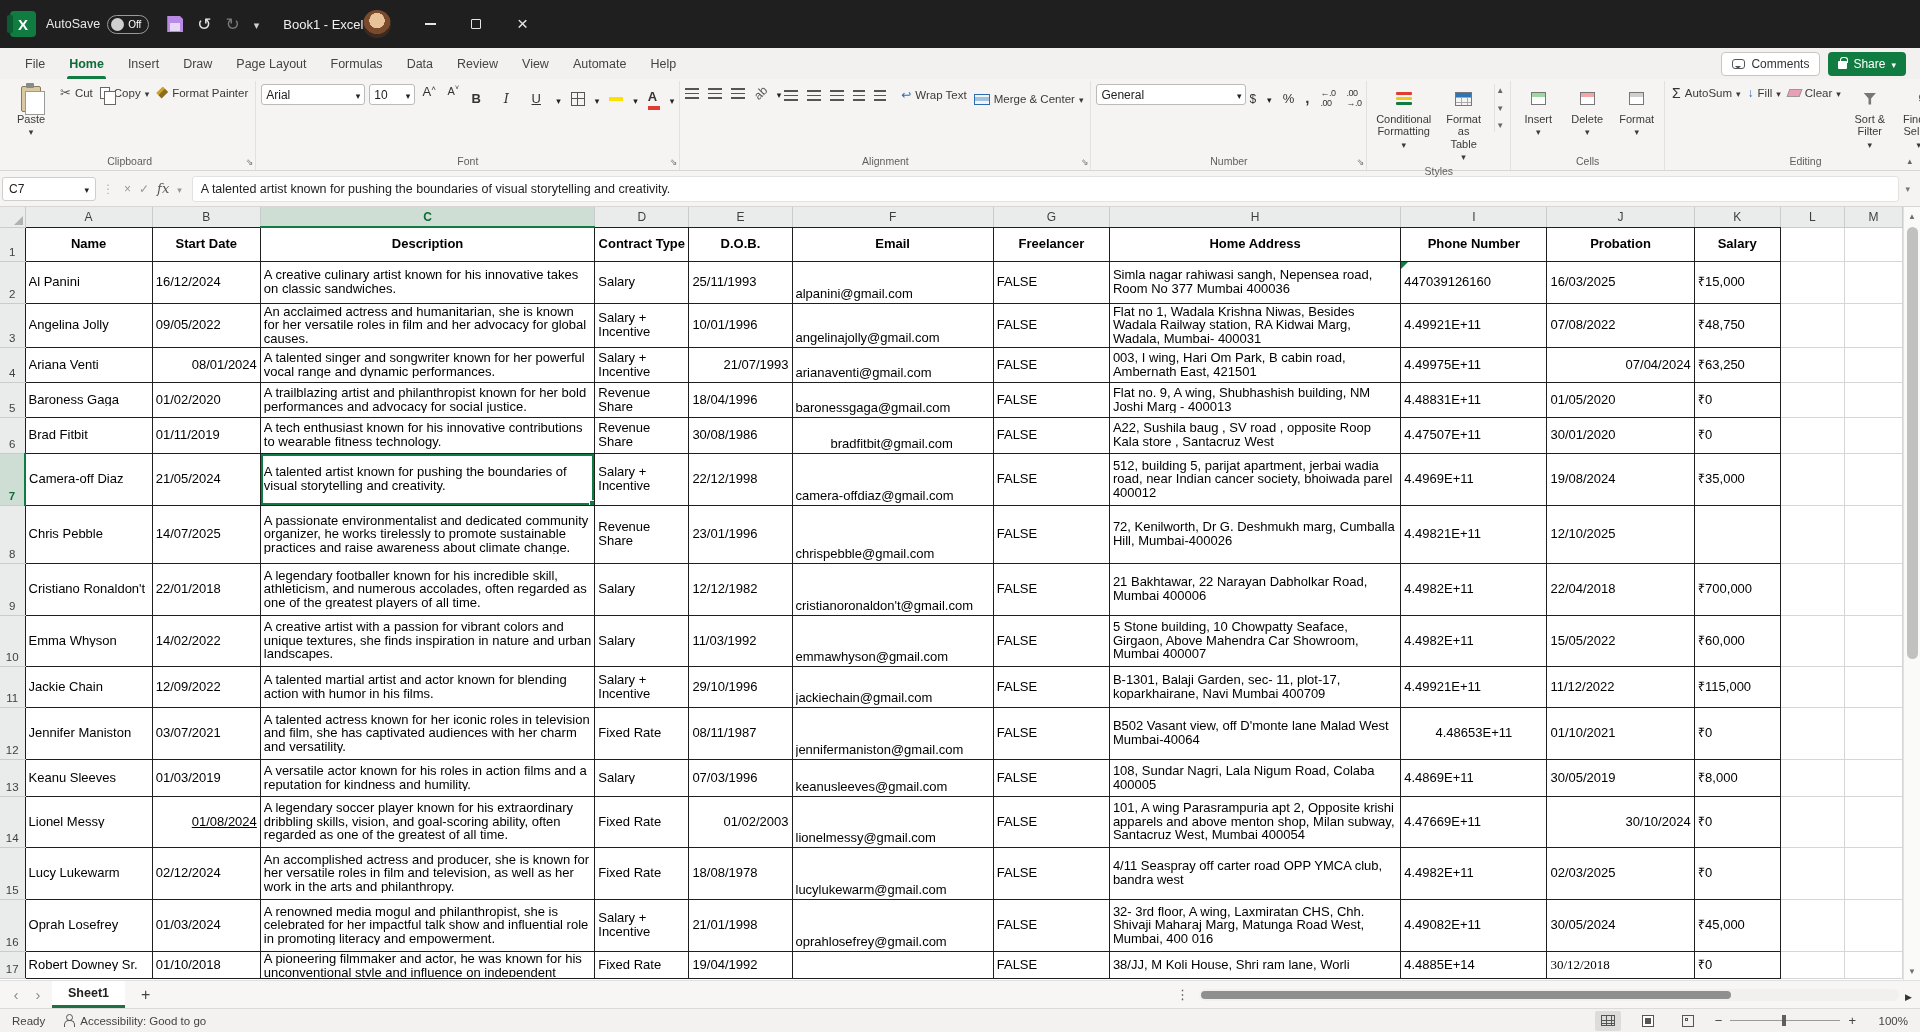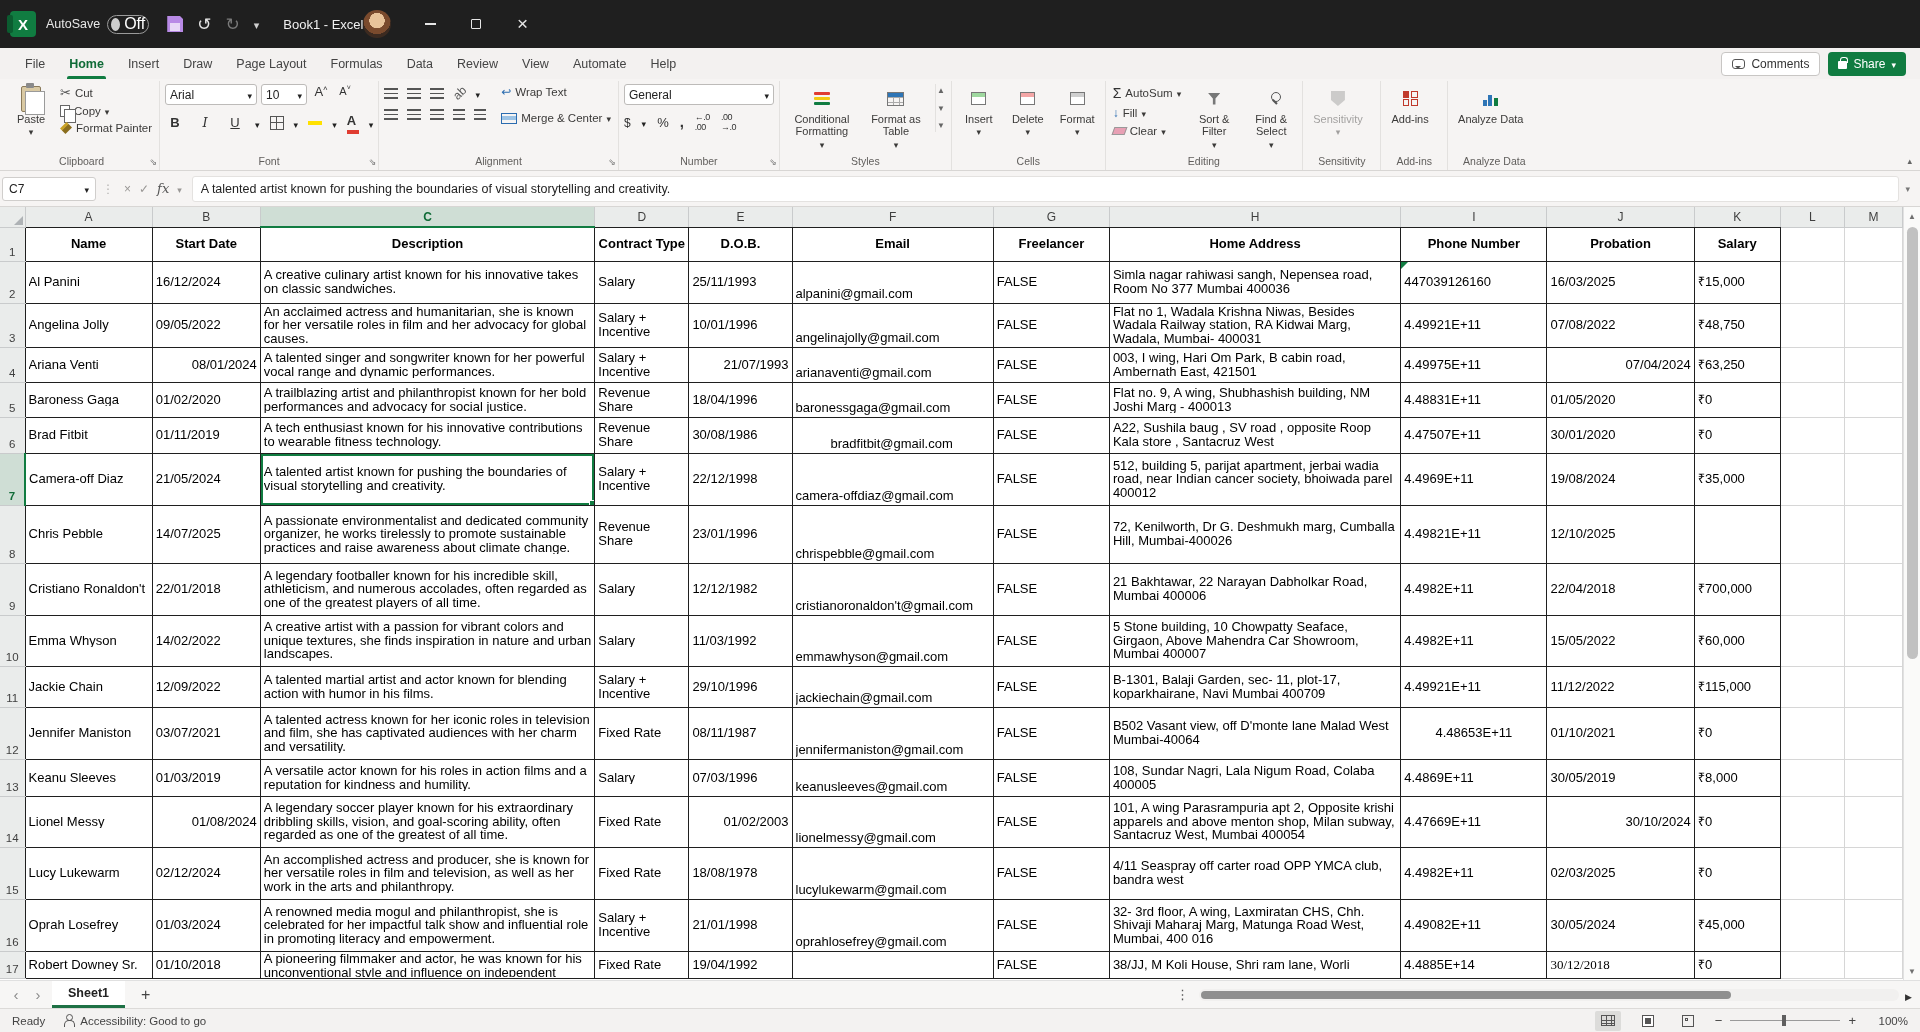--- a/index.html
+++ b/index.html
@@ -8,21 +8,21 @@
   .app { width:1920px; height:1032px; display:flex; flex-direction:column; }
 
   
   .titlebar { height:48px; background:#1F1F1F; display:flex; align-items:center; color:#fff; flex:0 0 auto; }
   .tb-left { display:flex; align-items:center; gap:10px; padding-left:10px; }
   .xl-icon { width:26px; height:26px; background:#107C41; border-radius:4px; color:#fff; font-weight:bold; font-size:15px; display:flex; align-items:center; justify-content:center; position:relative; }
   .xl-icon::before { content:""; position:absolute; left:-3px; top:4px; width:6px; height:18px; background:#0B5C30; border-radius:2px; }
   .autosave { display:flex; align-items:center; gap:7px; font-size:12.5px; color:#e8e8e8; }
   .as-pill { width:42px; height:19px; border:1px solid #9a9a9a; border-radius:10px; display:flex; align-items:center; gap:4px; padding:0 3px; }
   .as-knob { width:13px; height:13px; border-radius:50%; background:#cfcfcf; }
-  .as-state { font-size:16px; color:#fff; }
+  .as-state { font-size:10px; color:#fff; }
   .qat { display:flex; align-items:center; gap:14px; margin-left:8px; font-size:17px; }
   .qat .save-icon { width:16px; height:16px; position:relative; background:#b88ae6; clip-path:polygon(0 0, 80% 0, 100% 20%, 100% 100%, 0 100%); }
   .qat .save-icon::after { content:""; position:absolute; left:3px; top:7px; right:3px; bottom:1px; background:#e7d7f7; }
   .g-undo::before { content:"↺"; color:#e4e4e4; }
   .g-redo::before { content:"↻"; color:#7a7a7a; }
   .g-qatchev::before { content:"▾"; font-size:11px; color:#cfcfcf; }
   .doc-title { margin-left:14px; font-size:13px; color:#f0f0f0; }
   .tb-center { flex:1; display:flex; justify-content:center; }
   .searchbox { width:300px; height:26px; background:#4D4D4D; border:1px solid #6c6c6c; border-radius:4px; display:flex; align-items:center; gap:8px; padding:0 10px; }
   .searchbox input { background:transparent; border:none; outline:none; color:#d8d8d8; font-size:12.5px; width:100%; font-family:"Liberation Sans",sans-serif; }
@@ -52,21 +52,21 @@
   
   .ribbon { height:92px; background:#F6F4F3; border-bottom:1px solid #D8D6D4; display:flex; padding:2px 4px 0 4px; flex:0 0 auto; position:relative; }
   .rg { display:flex; flex-direction:column; padding:0 5px; border-right:1px solid #E3E1DF; position:relative; }
   .rg-body { flex:1; display:flex; align-items:flex-start; gap:5px; padding-top:3px; }
   .rg-label { text-align:center; font-size:10.5px; color:#605E5C; padding:1px 10px 3px; white-space:nowrap; }
   .launcher { position:absolute; right:2px; bottom:3px; font-size:9px; color:#777; }
   .launcher::before { content:"⇘"; }
   .bb { display:flex; flex-direction:column; align-items:center; font-size:11px; color:#3B3A39; padding:2px 5px; border-radius:3px; line-height:1.12; text-align:center; min-width:44px; }
   .bb .bi { height:25px; display:flex; align-items:center; justify-content:center; margin-bottom:2px; }
   .bb.disabled { opacity:.45; }
-  .colstack { display:flex; flex-direction:column; gap:3px; }
+  .colstack { display:flex; gap:3px; }
   .sb { display:flex; align-items:center; gap:4px; font-size:11.5px; color:#3B3A39; padding:1px 2px; white-space:nowrap; }
   .combo { background:#fff; border:1px solid #BDBBB9; border-radius:3px; font-size:12px; color:#222; display:flex; align-items:center; justify-content:space-between; height:21px; padding:0 4px; gap:4px; }
   .g-cut::before { content:"✂"; color:#555; font-size:13px; }
   .ic-copy { width:10px; height:12px; border:1.2px solid #666; background:#fff; position:relative; }
   .ic-copy::after { content:""; position:absolute; left:3px; top:3px; width:10px; height:12px; border:1.2px solid #666; background:#fff; }
   .ic-brush { width:12px; height:12px; background:linear-gradient(135deg,#c9a227 0 45%,#8a6d1d 46% 100%); clip-path:polygon(0 55%,55% 0,100% 45%,45% 100%); }
   .ic-paste { width:20px; height:26px; border:1.6px solid #8a7a5a; border-radius:2px; background:#d9c9a3; position:relative; }
   .ic-paste::before { content:""; position:absolute; top:-4px; left:4px; width:8px; height:5px; background:#8a8a8a; border-radius:1px; }
   .ic-paste::after { content:""; position:absolute; left:3px; top:4px; right:-5px; bottom:-4px; background:#fff; border:1px solid #9a9a9a; }
   .fbtn { font-size:13px; color:#333; width:20px; text-align:center; }
@@ -269,21 +269,21 @@
         </div>
       </div>
       <div class="rg-label">Clipboard</div>
       <span class="launcher"></span>
     </div>
 
     <div class="rg">
       <div class="rg-body">
         <div class="colstack">
           <div style="display:flex; gap:4px;">
-            <div class="combo" style="width:92px">
+            <div class="combo" style="width:104px">
                 <span>Arial</span>
                 <span class="g-chev"></span>
               </div>
             <div class="combo" style="width:46px">
                 <span>10</span>
                 <span class="g-chev"></span>
               </div>
             <span class="fbtn">A<sup style="font-size:8px">˄</sup></span>
             <span class="fbtn" style="font-size:11px">A<sup style="font-size:7px">˅</sup></span>
           </div>
@@ -1027,21 +1027,21 @@
             </td>
             <td class="c"></td>
             <td class="c"></td>
           </tr>
           <tr style="height: 51px;">
             <th class="rh">14</th>
             <td class="c t">
               <div class="cc" style="max-height: 49px;">Lionel Messy</div>
             </td>
             <td class="c t r">
-              <div class="cc" style="max-height: 49px;">01/08/2024</div>
+              <div class="cc" style="max-height: 49px; text-decoration: underline;">01/08/2024</div>
             </td>
             <td class="c t">
               <div class="cc" style="max-height: 49px;">A legendary soccer player known for his extraordinary dribbling skills, vision, and goal-scoring ability, often regarded as one of the greatest of all time.</div>
             </td>
             <td class="c t">
               <div class="cc" style="max-height: 49px;">Fixed Rate</div>
             </td>
             <td class="c t r">
               <div class="cc" style="max-height: 49px;">01/02/2003</div>
             </td>

